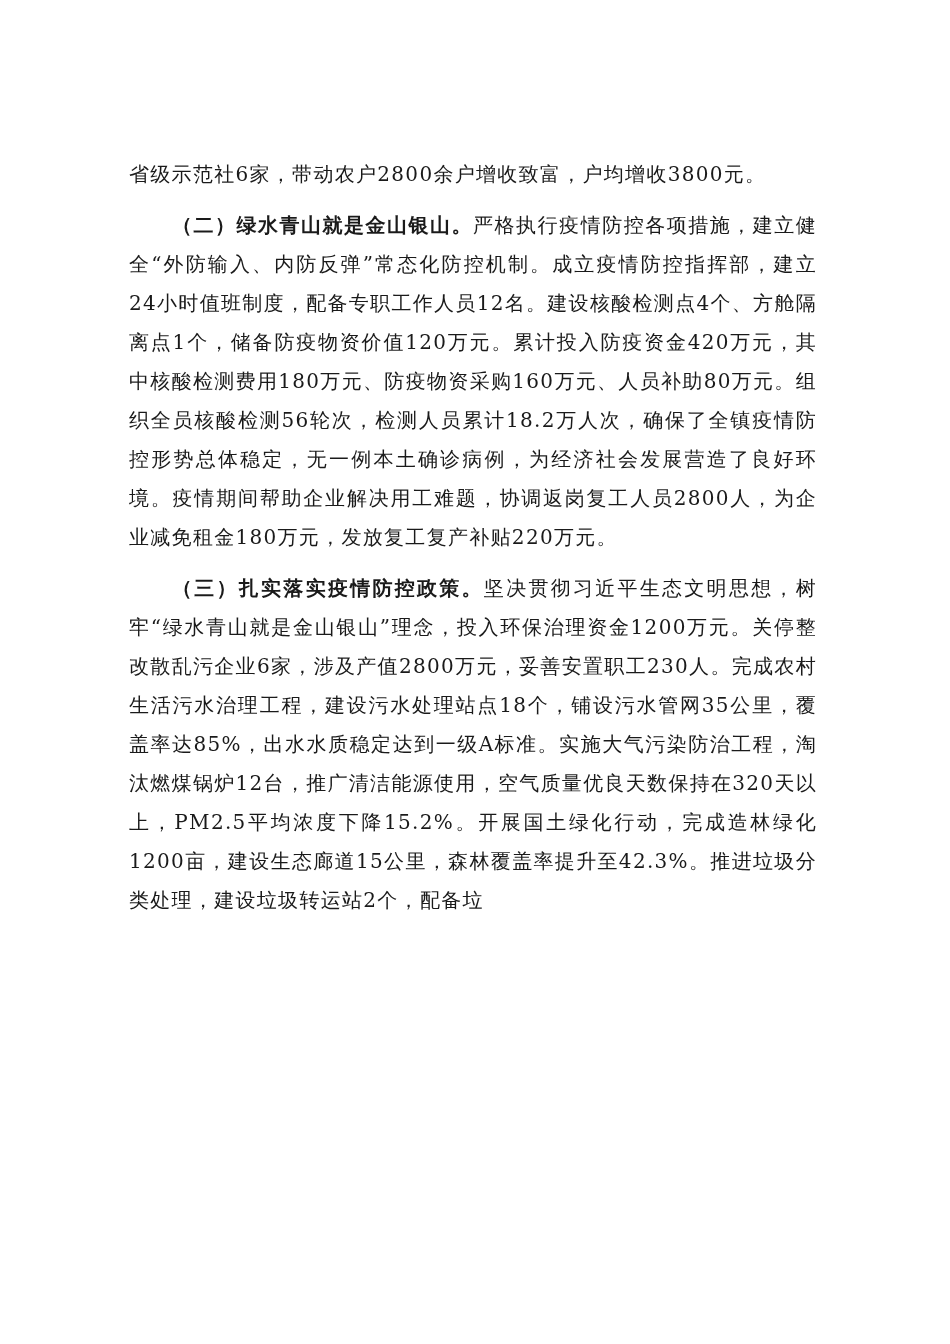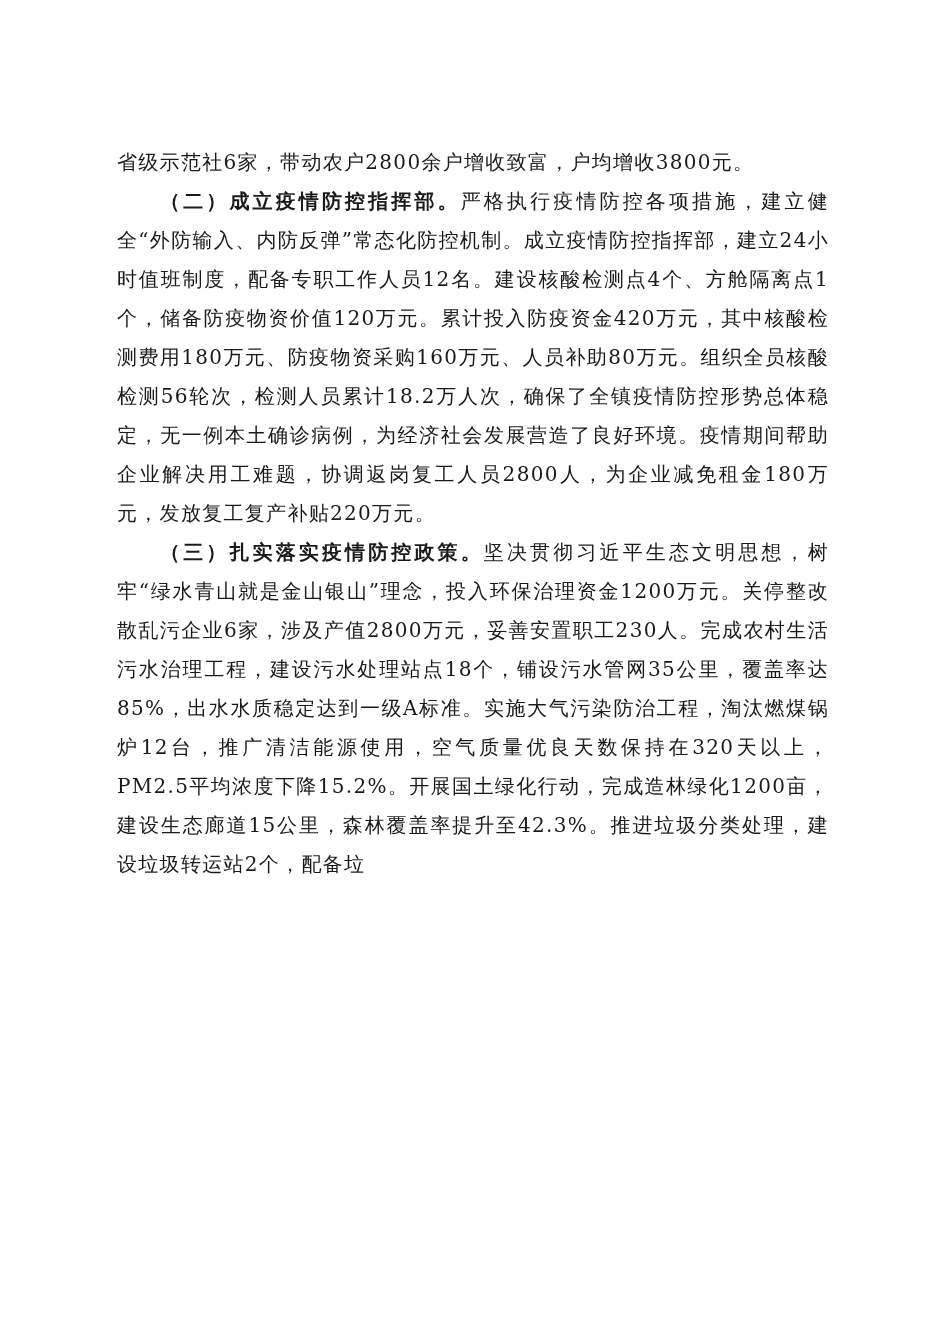--- a/index.html
+++ b/index.html
@@ -9,30 +9,30 @@
     left: 117px;
     top: 143px;
     width: 712px;
     font-family: "DejaVu Serif", "Liberation Serif", serif;
     font-size: 20px;
     line-height: 39px;
     color: #1a1a1a;
     text-align: justify;
     letter-spacing: 1.3px;
   }
-  .para { margin: 0; }
+  .para { margin: 12px; }
   .para.indent { text-indent: 43px; }
   .heading { font-weight: bold; }
 </style>
 </head>
 <body>
 
 <div class="page">
   <p class="para">
     <span>省级示范社6家，带动农户2800余户增收致富，户均增收3800元。</span>
   </p>
   <p class="para indent">
-    <span class="heading">（二）成立疫情防控指挥部。</span><span>严格执行疫情防控各项措施，建立健全“外防输入、内防反弹”常态化防控机制。成立疫情防控指挥部，建立24小时值班制度，配备专职工作人员12名。建设核酸检测点4个、方舱隔离点1个，储备防疫物资价值120万元。累计投入防疫资金420万元，其中核酸检测费用180万元、防疫物资采购160万元、人员补助80万元。组织全员核酸检测56轮次，检测人员累计18.2万人次，确保了全镇疫情防控形势总体稳定，无一例本土确诊病例，为经济社会发展营造了良好环境。疫情期间帮助企业解决用工难题，协调返岗复工人员2800人，为企业减免租金180万元，发放复工复产补贴220万元。</span>
+    <span class="heading">（二）绿水青山就是金山银山。</span><span>严格执行疫情防控各项措施，建立健全“外防输入、内防反弹”常态化防控机制。成立疫情防控指挥部，建立24小时值班制度，配备专职工作人员12名。建设核酸检测点4个、方舱隔离点1个，储备防疫物资价值120万元。累计投入防疫资金420万元，其中核酸检测费用180万元、防疫物资采购160万元、人员补助80万元。组织全员核酸检测56轮次，检测人员累计18.2万人次，确保了全镇疫情防控形势总体稳定，无一例本土确诊病例，为经济社会发展营造了良好环境。疫情期间帮助企业解决用工难题，协调返岗复工人员2800人，为企业减免租金180万元，发放复工复产补贴220万元。</span>
   </p>
   <p class="para indent">
     <span class="heading">（三）扎实落实疫情防控政策。</span><span>坚决贯彻习近平生态文明思想，树牢“绿水青山就是金山银山”理念，投入环保治理资金1200万元。关停整改散乱污企业6家，涉及产值2800万元，妥善安置职工230人。完成农村生活污水治理工程，建设污水处理站点18个，铺设污水管网35公里，覆盖率达85%，出水水质稳定达到一级A标准。实施大气污染防治工程，淘汰燃煤锅炉12台，推广清洁能源使用，空气质量优良天数保持在320天以上，PM2.5平均浓度下降15.2%。开展国土绿化行动，完成造林绿化1200亩，建设生态廊道15公里，森林覆盖率提升至42.3%。推进垃圾分类处理，建设垃圾转运站2个，配备垃</span>
   </p>
 </div>
 
 </body></html>

